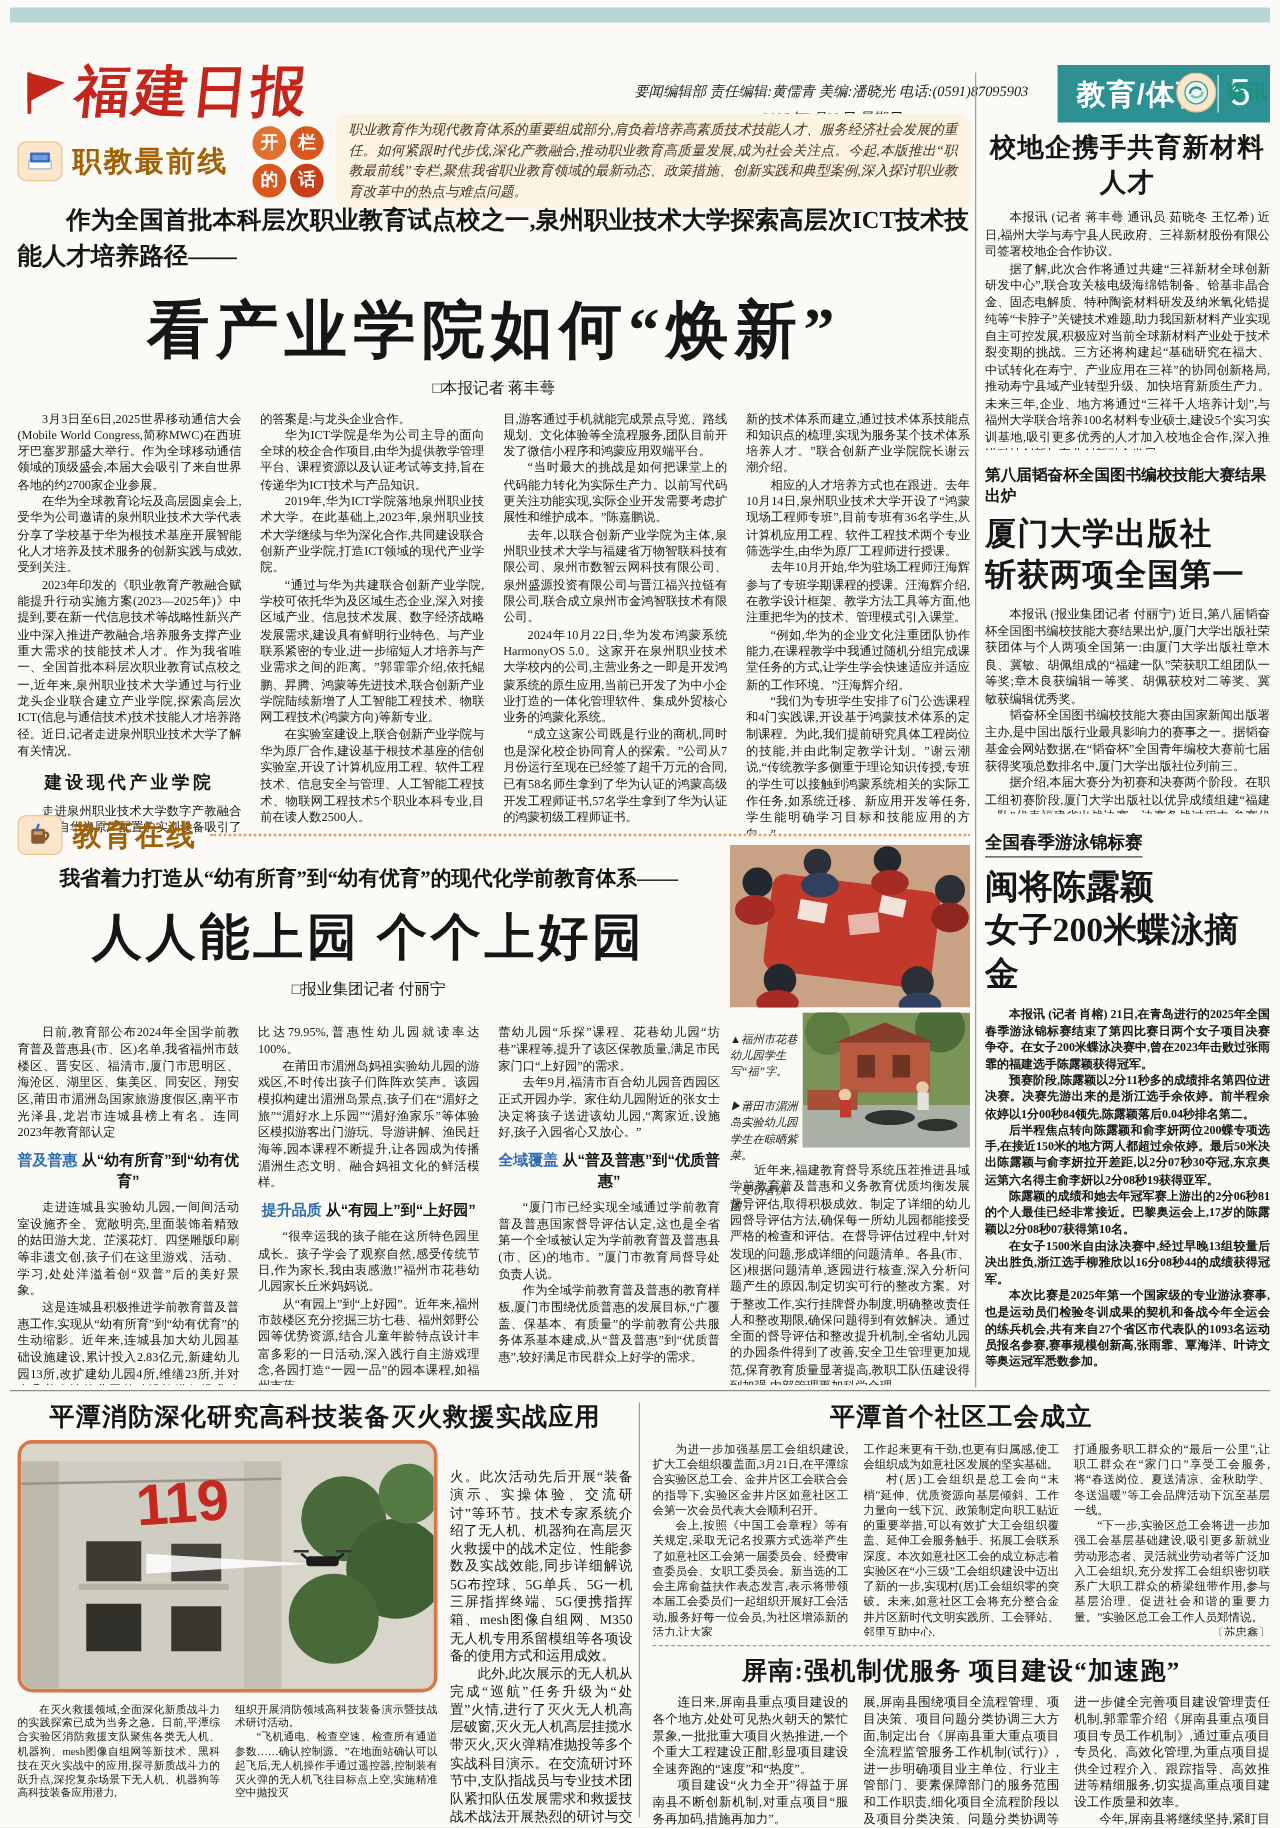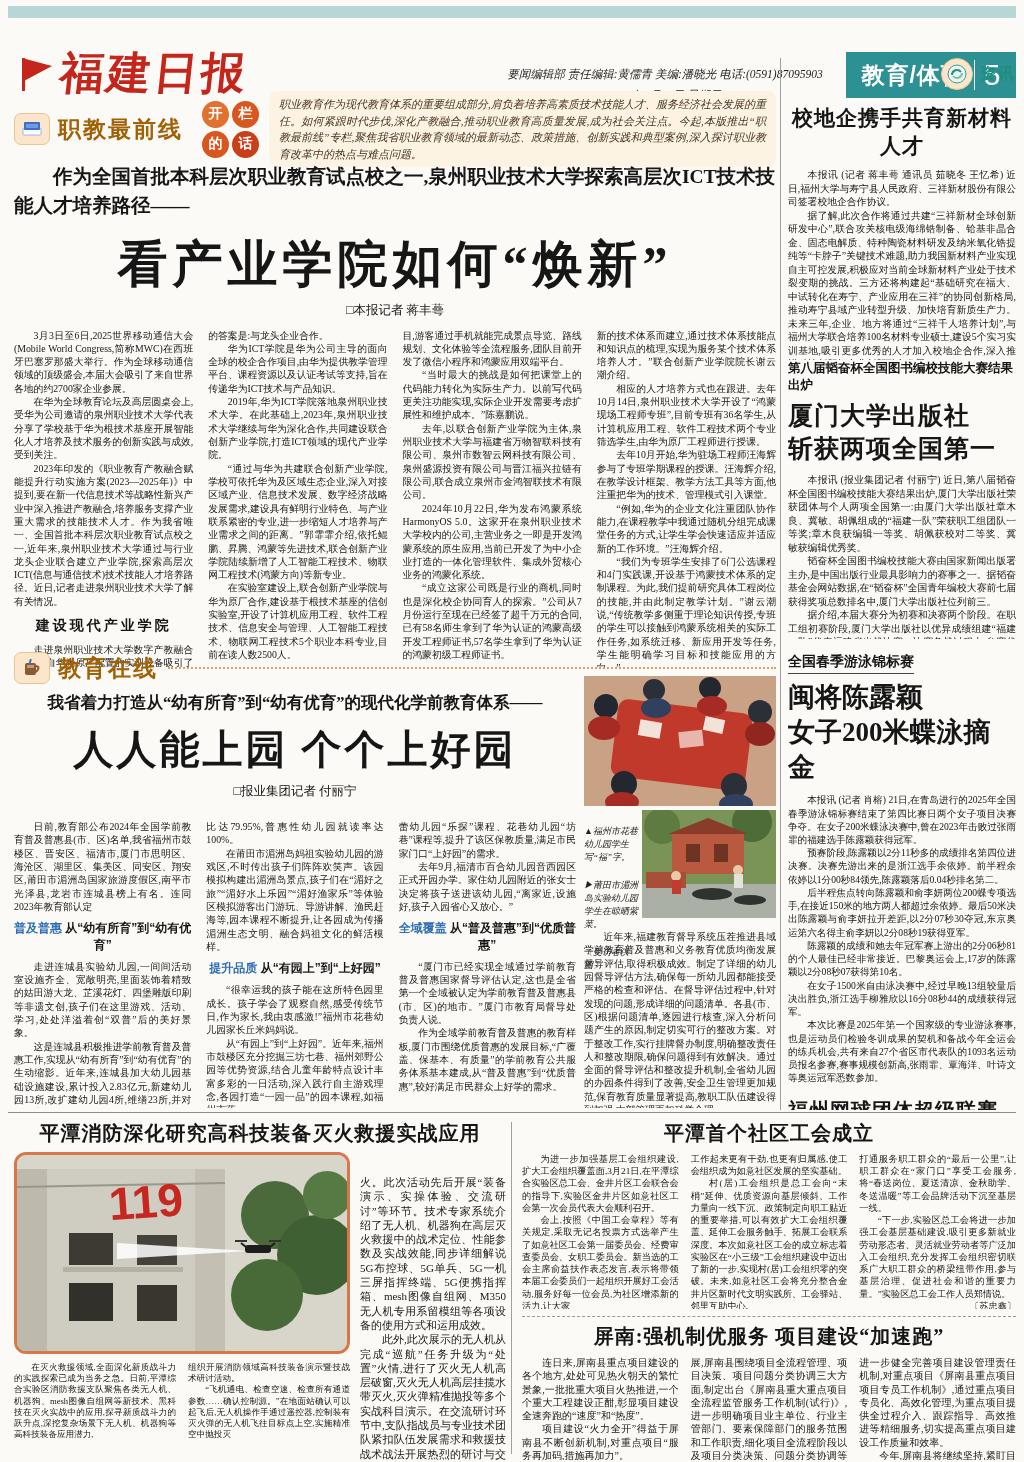--- a/index.html
+++ b/index.html
@@ -50,27 +50,27 @@
   .edu-caps p{margin:15px 0 7px;}
   .edu-c4{position:absolute;left:570px;top:278px;width:192px;height:178px;overflow:hidden;font-size:9.8px;line-height:1.36;text-align:justify;}
   
   .sidebar-rule{position:absolute;left:780px;top:58px;width:1px;height:1052px;background:#a0a098;}
   .sidebar{position:absolute;left:788px;top:58px;width:228px;height:1052px;overflow:hidden;}
   .sb-badge{display:flex;justify-content:flex-end;align-items:center;gap:7px;}
   .sb-badge .btxt{color:#1d8f7e;font-size:16px;font-weight:bold;font-family:"Liberation Sans",sans-serif;letter-spacing:2px;}
   .sb-h1{font-size:21px;font-weight:bold;text-align:center;margin:14px 0 8px;letter-spacing:1px;}
   .sb-body{font-size:9.8px;line-height:1.38;text-align:justify;overflow:hidden;}
   .sb-a1body{height:192px;}
-  .sb-kicker{font-size:12.5px;font-weight:bold;margin:0 0 6px;}
+  .sb-kicker{font-size:12.5px;font-weight:bold;margin:12px 0 6px;}
   .sb-bigh{font-size:25px;font-weight:bold;line-height:1.3;margin:0 0 8px;letter-spacing:1px;}
   .sb-a2body{height:166px;}
   .sb-kicker3{font-size:14px;font-weight:bold;margin:14px 0 6px;}
   .sb-kicker3 span{display:inline-block;border-bottom:1px solid #444;padding-bottom:2px;}
   .sb-bigh3{font-size:27px;font-weight:bold;line-height:1.3;margin:0 0 8px;}
-  .sb-a3body{height:292px;font-size:9.6px;}
+  .sb-a3body{height:292px;font-size:9.6px;font-weight:bold;}
   .sb-h4{font-size:20px;font-weight:bold;margin:12px 0 7px;letter-spacing:1px;}
   
   .hbott{position:absolute;top:1112px;left:8px;width:1008px;height:1px;background:#8d8d85;}
   .vbott{position:absolute;left:511px;top:1122px;width:1px;height:332px;background:#a0a098;}
   .fire{position:absolute;top:1120px;left:14px;width:492px;height:338px;}
   .bot-h{font-size:20px;font-weight:bold;text-align:center;margin:0 0 6px;letter-spacing:1px;}
   .fire-photo{position:absolute;left:0;top:32px;width:330px;height:196px;border:3px solid #d8784a;border-radius:12px;overflow:hidden;background:#d8d5ca;}
   .fire-right{position:absolute;left:346px;top:32px;width:146px;height:306px;overflow:hidden;font-size:11px;line-height:1.3;text-align:justify;margin-top:23px;}
   .fire-bcols{position:absolute;left:0;top:242px;width:336px;height:96px;gap:12px;font-size:8.6px;line-height:1.3;}
   .sign{text-align:right;text-indent:0;}
@@ -384,19 +384,19 @@
       <div class="col">
         <p class="bp">连日来,屏南县重点项目建设的各个地方,处处可见热火朝天的繁忙景象,一批批重大项目火热推进,一个个重大工程建设正酣,彰显项目建设全速奔跑的“速度”和“热度”。</p>
         <p class="bp">项目建设“火力全开”得益于屏南县不断创新机制,对重点项目“服务再加码,措施再加力”。</p>
         <p class="bp">抓项目就是抓发展,谋项目就是谋未来。2024年以来,为推动重点项目建设提质增效,助推县域经济高质量发</p>
       </div>
       <div class="col">
         <p class="bp" style="text-indent:0">展,屏南县围绕项目全流程管理、项目决策、项目问题分类协调三大方面,制定出台《屏南县重大重点项目全流程监管服务工作机制(试行)》,进一步明确项目业主单位、行业主管部门、要素保障部门的服务范围和工作职责,细化项目全流程阶段以及项目分类决策、问题分类协调等制度,切实提高重大重点项目推进效率和管理质量。</p>
 
       </div>
       <div class="col">
-        <p class="bp" style="text-indent:0">进一步健全完善项目建设管理责任机制,对重点项目《屏南县重点项目项目专员工作机制》,通过重点项目专员化、高效化管理,为重点项目提供全过程介入、跟踪指导、高效推进等精细服务,切实提高重点项目建设工作质量和效率。</p>
+        <p class="bp" style="text-indent:0">进一步健全完善项目建设管理责任机制,郭霏霏介绍《屏南县重点项目项目专员工作机制》,通过重点项目专员化、高效化管理,为重点项目提供全过程介入、跟踪指导、高效推进等精细服务,切实提高重点项目建设工作质量和效率。</p>
         <p class="bp">今年,屏南县将继续坚持,紧盯目标、加快进度、强化保障、优化环境,全力推动项目建设跑出“加速度”,奋力描绘“新新”向荣的新图景。</p>
 
       </div>
     </div>
   </div>
 </div>
 
 </body></html>

